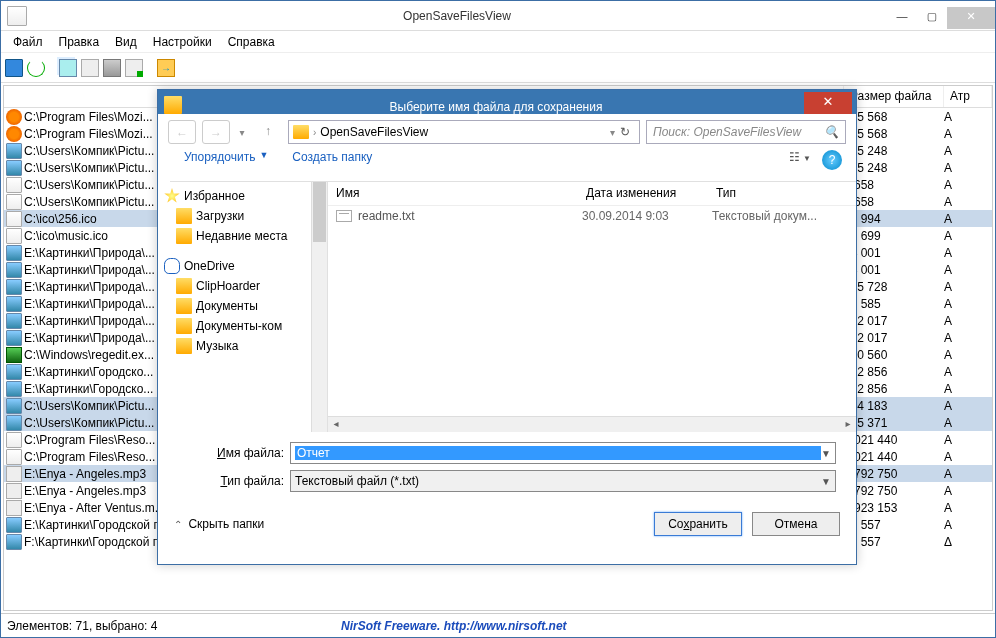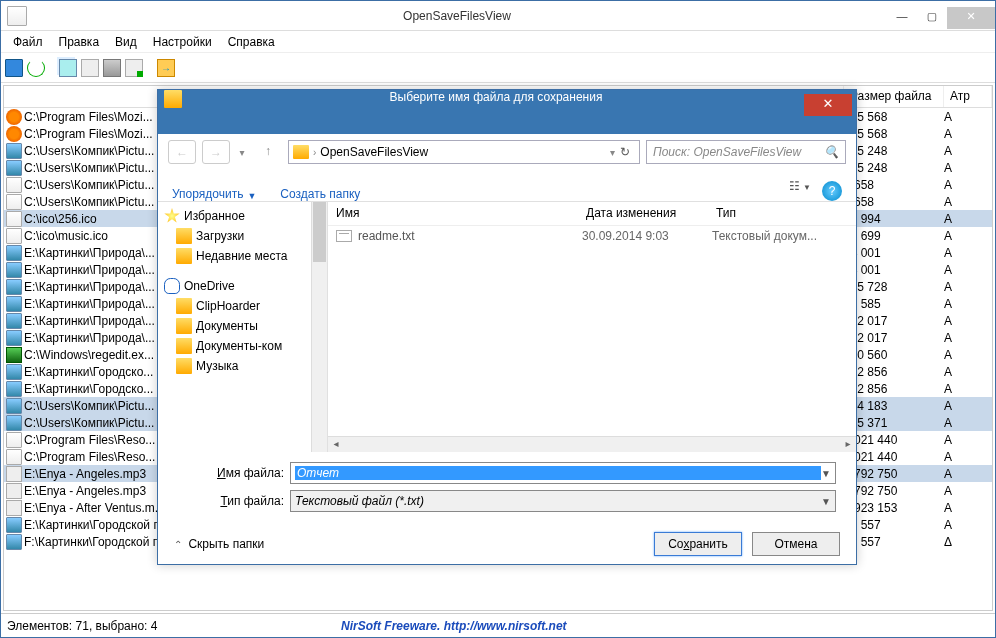--- a/index.html
+++ b/index.html
@@ -38,35 +38,35 @@
 .lv-row .fext { width:60px; }
 .lv-row .fnum { width:60px; }
 .lv-row .fdate { width:140px; }
 
 .statusbar { position: absolute; bottom: 0; left: 0; right: 0; height: 24px; border-top: 1px solid #ccc; display: flex; align-items: center; font-size: 12px; padding: 0 6px; }
 .statusbar .lbl { margin-right: 60px; }
 .statusbar .nirsoft { color: #1a4bbb; font-weight: bold; font-style: italic; position:absolute; left:340px;}
 
 
 .save-dialog { position: absolute; top: 88px; left: 156px; width: 700px; height: 476px; background: #fff; border: 1px solid #3c6ea5; box-shadow: 0 0 10px rgba(0,0,0,.2); z-index: 10; }
-.sd-titlebar { height: 44px; background: #3976b1; color: #fff; display: flex; align-items: flex-start; font-size: 12px; }
+.sd-titlebar { height: 24px; background: #3976b1; color: #fff; display: flex; align-items: flex-end; font-size: 12px; }
 .sd-titlebar .icon { width: 18px; height: 18px; margin: 0 6px; }
 .sd-titlebar .title { flex: 1; text-align: center; }
 .sd-titlebar .close { width: 48px; height: 22px; background: #c84031; color: #fff; text-align: center; line-height: 20px; font-size: 13px; margin: 4px 4px 0 0; }
 
 .sd-nav { height: 36px; display: flex; align-items: center; padding: 4px 10px; gap: 6px; }
 .nav-btn { width: 28px; height: 24px; border: 1px solid #ccc; border-radius: 3px; text-align: center; line-height: 22px; font-size: 12px; color: #888; }
 .nav-btn.disabled { color: #ccc; }
 .nav-path { flex: 1; height: 24px; border: 1px solid #aab; display: flex; align-items: center; font-size: 12px; padding: 0 4px; }
 .nav-path .pseg { padding: 0 4px; }
 .nav-path .psep { color: #888; font-size:10px;}
 .nav-search { width: 200px; height: 24px; border: 1px solid #aab; display: flex; align-items: center; font-size: 12px; color: #888; padding: 0 6px; font-style: italic; }
 .nav-search .sicon { margin-left: auto; color:#666;}
 
-.sd-toolbar { height: 32px; display: flex; align-items: flex-end; padding: 0 14px; font-size: 12px; border-bottom: 1px solid #e0e0e0; }
+.sd-toolbar { height: 32px; display: flex; align-items: flex-start; padding: 0 14px; font-size: 12px; border-bottom: 1px solid #e0e0e0; margin-left: 12px; }
 .sd-toolbar .org { color: #1a60c0; margin-right: 4px; }
 .sd-toolbar .org-arr { color: #1a60c0; font-size: 9px; margin-right: 24px; }
 .sd-toolbar .newf { color: #1a60c0; }
 .sd-toolbar .spacer { flex: 1; }
 .sd-toolbar .view-btn { width: 24px; height: 22px; text-align: center; color: #555; margin-left: 4px; }
 .sd-toolbar .help-btn { width: 20px; height: 20px; border-radius: 50%; background: radial-gradient(#6cf,#08c); color: #fff; text-align: center; line-height: 20px; font-size: 12px; margin-left: 10px;}
 
 .sd-body { display: flex; height: 250px; }
 .sd-tree { width: 170px; border-right: 1px solid #e0e0e0; overflow: hidden; font-size: 12px; padding: 4px 0; position:relative; }
 .sd-tree .tgrp { margin-bottom: 10px; }
@@ -86,21 +86,21 @@
 .sd-list-row .ricon::after{content:''; position:absolute; top:2px; left:2px; right:2px; height:1px; background:#aaa;}
 .sd-list-row .rname { width: 224px; }
 .sd-list-row .rdate { width: 130px; color:#666;}
 .sd-list-row .rtype { color:#666; }
 .sd-list-hscrollbar { position:absolute; bottom:0; left:0; right:0; height:16px; background:#f0f0f0; border-top:1px solid #ddd;}
 .sd-list-hscrollbar .arrow{position:absolute; top:0; width:16px; height:15px; text-align:center; line-height:14px; font-size:10px; color:#666;}
 
 .sd-fields { padding: 10px 20px 6px 50px; font-size: 12px; }
 .sd-field { display: flex; align-items: center; margin-bottom: 6px; }
 .sd-field label { width: 82px; text-align: right; padding-right: 6px; }
-.sd-field .selbox { flex: 1; height: 22px; border: 1px solid #888; display: flex; align-items: center; padding: 0 4px; position: relative; font-style: italic; }
+.sd-field .selbox { flex: 1; height: 22px; border: 1px solid #888; display: flex; align-items: center; padding: 0 4px; position: relative; }
 .sd-field .selbox .selval { flex: 1;}
 .sd-field .selbox .selval.highlighted { background:#3399ff; color:#fff; padding:0 2px;}
 .sd-field .selbox .selarr { font-size: 10px; color: #555; }
 
 .sd-footer { display: flex; align-items: center; padding: 8px 16px 12px 16px; font-size: 12px; }
 .sd-footer .chev { font-size: 10px; margin-right: 6px; color:#555;}
 .sd-footer .hide { }
 .sd-footer .spacer { flex: 1; }
 .sd-footer .btn { width: 88px; height: 24px; border: 1px solid #888; background: #eee; margin-left: 10px; text-align: center; line-height: 22px; font-size: 12px; }
 .sd-footer .btn.primary { border: 1px solid #3a7bd5; box-shadow: 0 0 2px #6af; }

